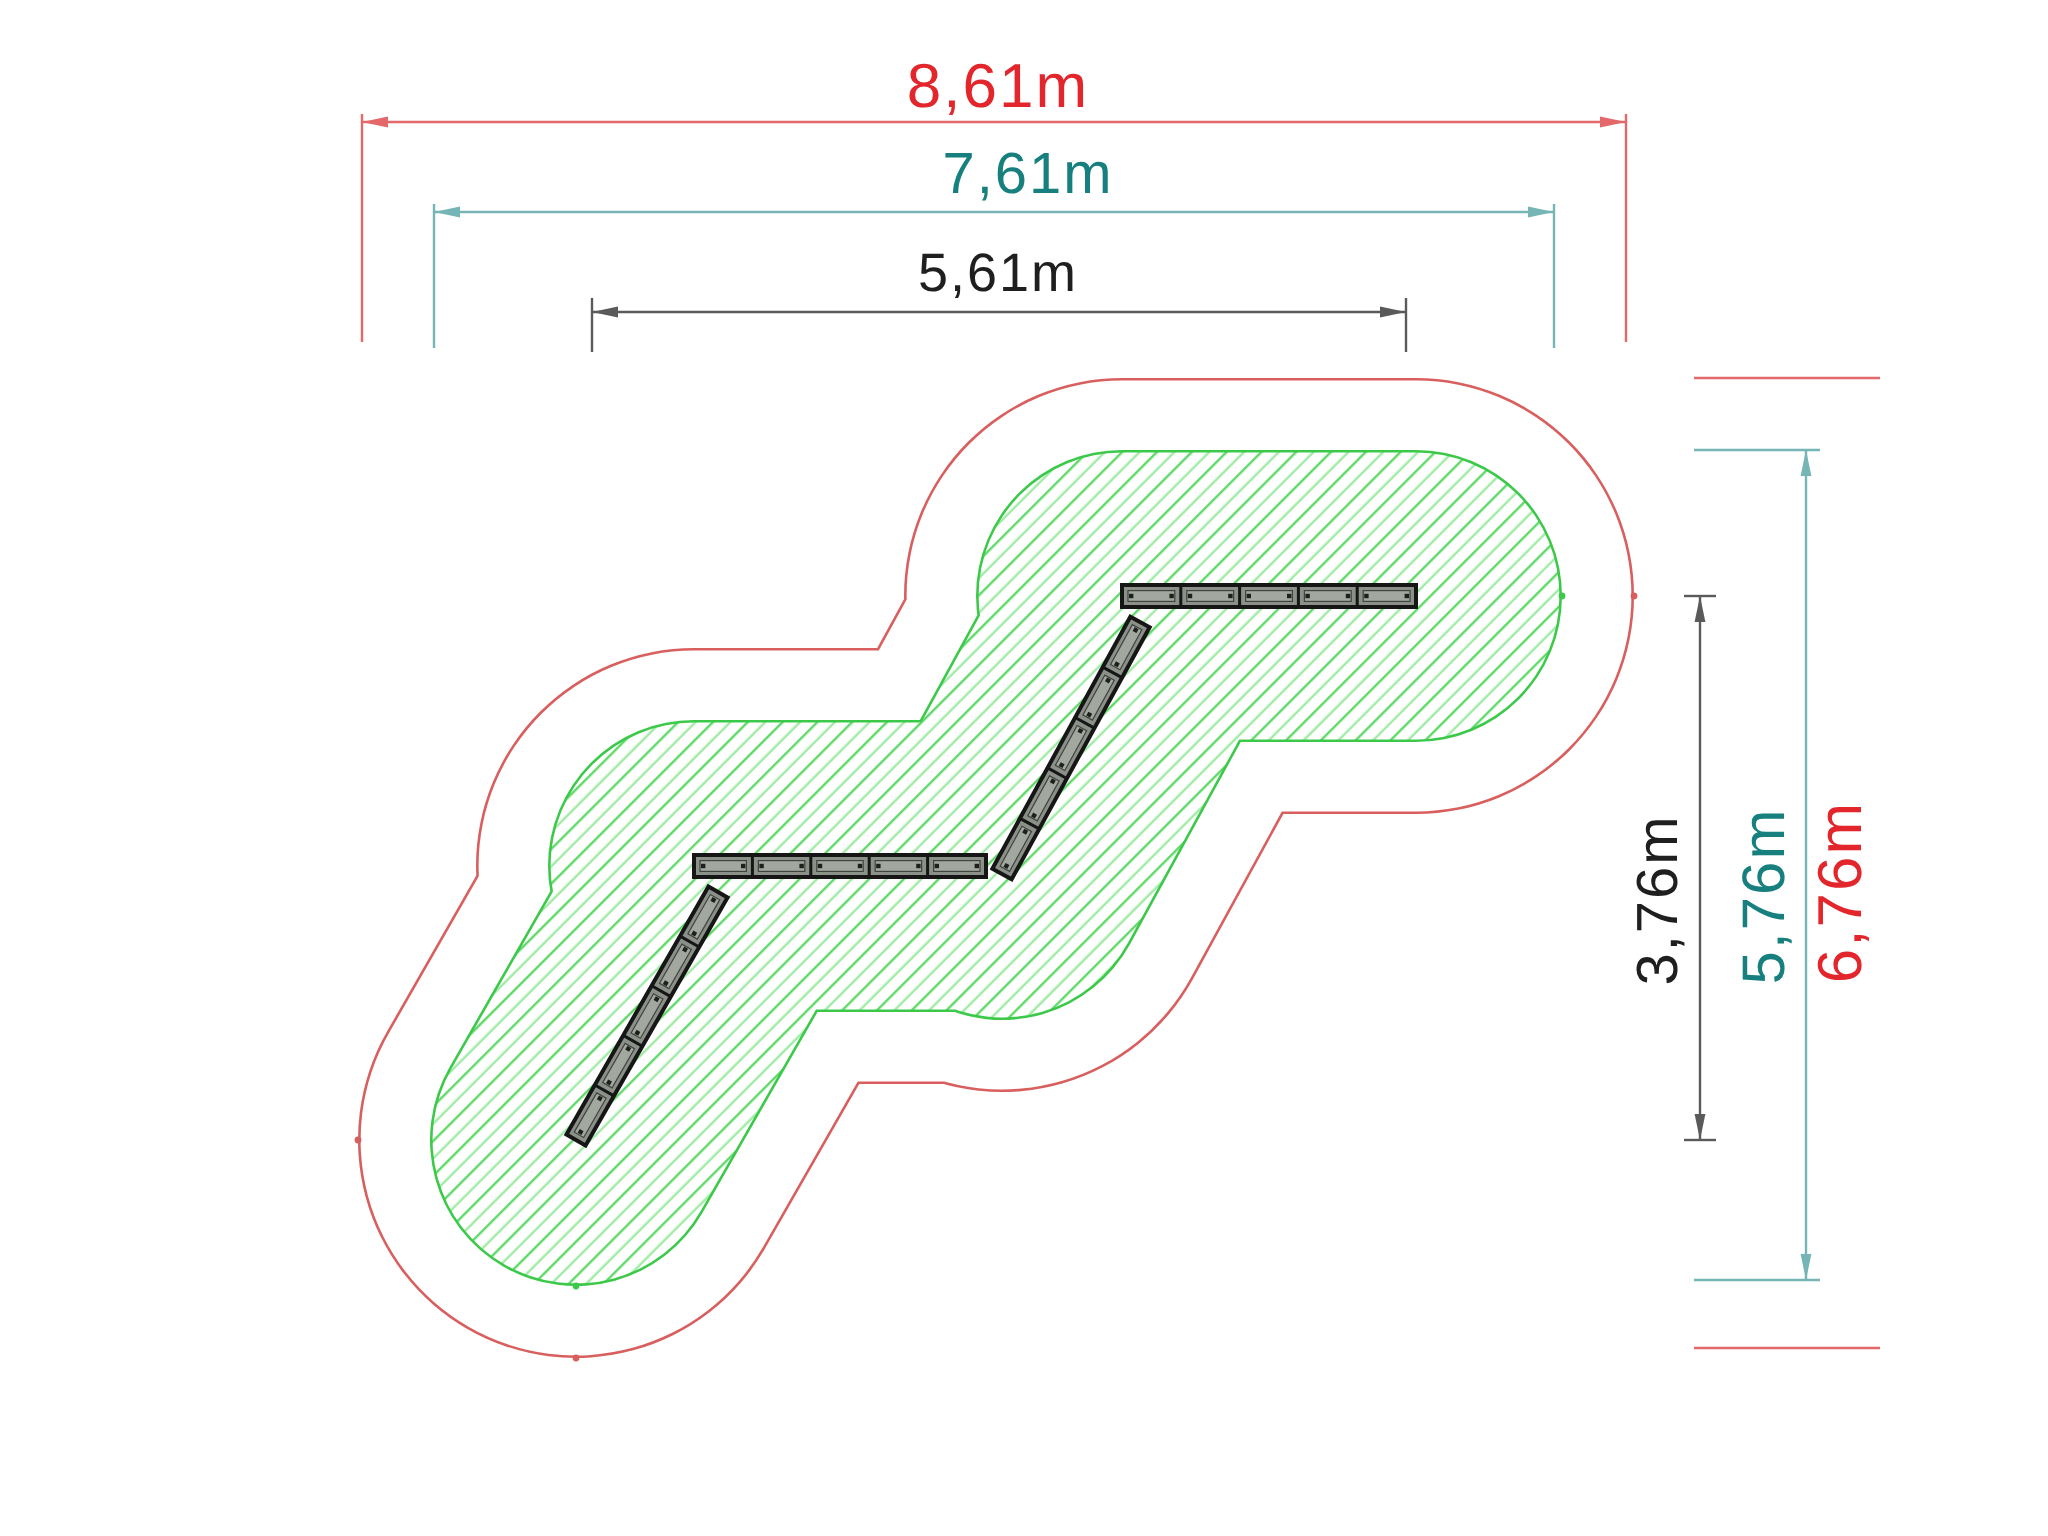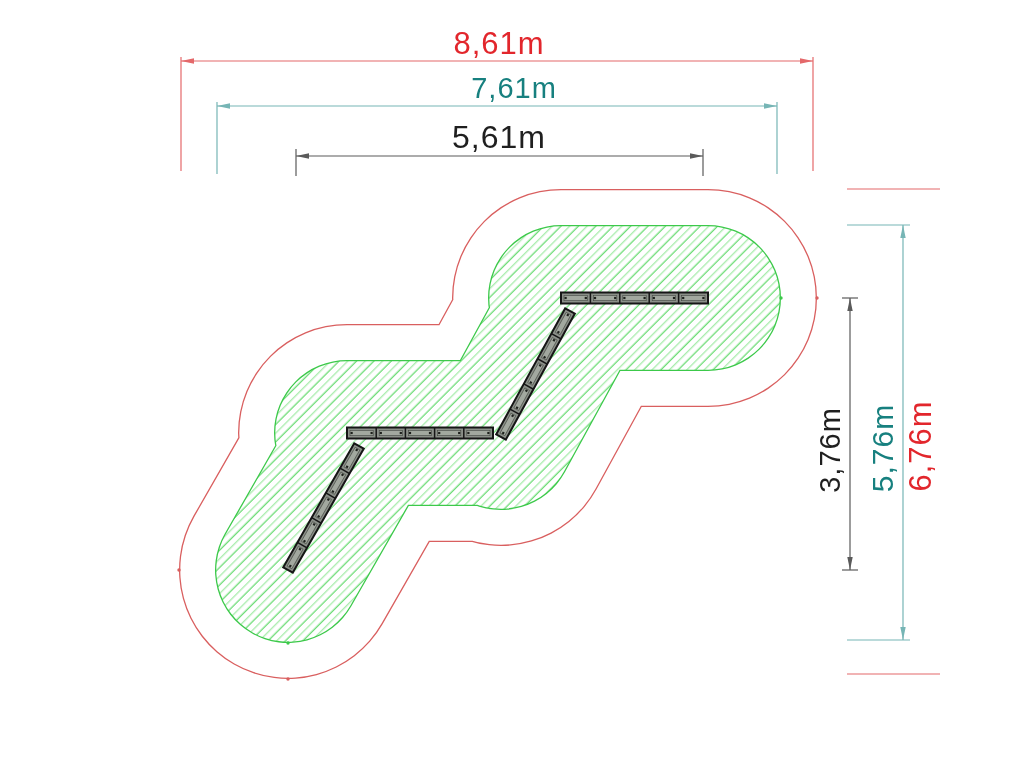--- a/index.html
+++ b/index.html
@@ -161,18 +161,18 @@
         <line x1="943" y1="189" x2="943" y2="674" stroke="#e4686a" stroke-width="1.2"></line>
         <line x1="847" y1="189" x2="950" y2="189" stroke="#e4686a" stroke-width="1.2"></line>
         <line x1="847" y1="674" x2="950" y2="674" stroke="#e4686a" stroke-width="1.2"></line>
         <polygon points="943,189 945.7,202 940.3,202" fill="#e4686a"></polygon>
         <polygon points="943,674 940.3,661 945.7,661" fill="#e4686a"></polygon>
       </g>
     </svg>
 
   <div class="dim-label" id="lh0" style="left: 499px; top: 43px; font-size: 31px; color: rgb(226, 38, 44); transform: translate(-50%, -50%);">8,61m</div>
   <div class="dim-label" id="lh1" style="left: 498px; top: 88px; font-size: 29px; color: rgb(23, 128, 127); transform: translate(-50%, -50%); margin-left: 16px;">7,61m</div>
-  <div class="dim-label" id="lh2" style="left: 499px; top: 137px; font-size: 32px; color: rgb(31, 31, 31); transform: translate(-50%, -50%);">5,61m</div>
+  <div class="dim-label" id="lh2" style="left: 499px; top: 137px; font-size: 27px; color: rgb(31, 31, 31); transform: translate(-50%, -50%);">5,61m</div>
 
   <div class="dim-label" id="lv0" style="left: 830px; top: 450px; font-size: 29px; color: rgb(31, 31, 31); transform: translate(-50%, -50%) rotate(-90deg);">3,76m</div>
   <div class="dim-label" id="lv1" style="left: 883px; top: 448px; font-size: 30px; color: rgb(23, 128, 127); transform: translate(-50%, -50%) rotate(-90deg);">5,76m</div>
   <div class="dim-label" id="lv2" style="left: 920px; top: 446px; font-size: 31px; color: rgb(226, 38, 44); transform: translate(-50%, -50%) rotate(-90deg);">6,76m</div>
 </div>
 
 </body></html>

